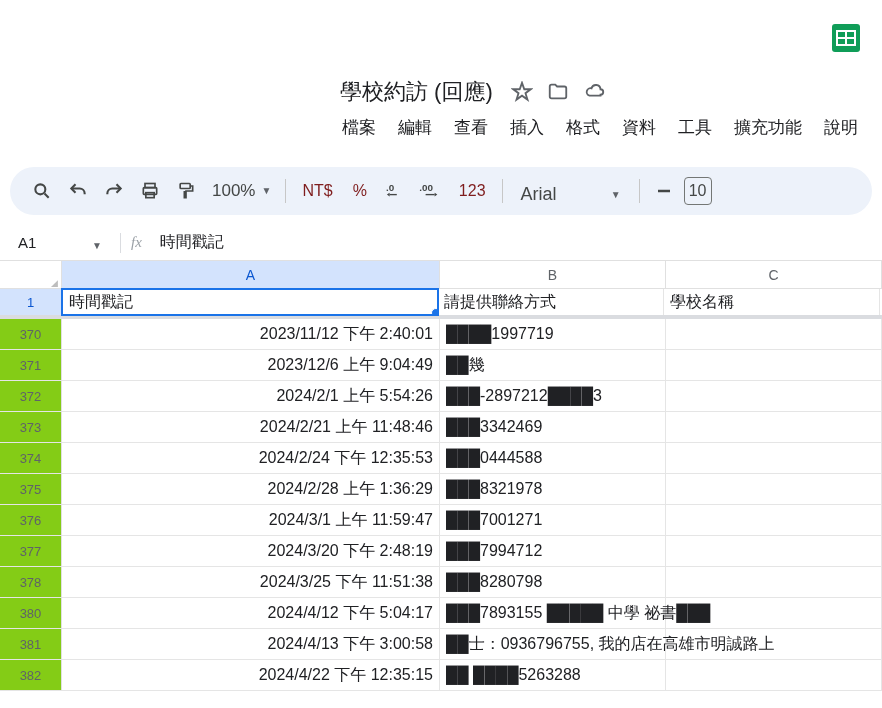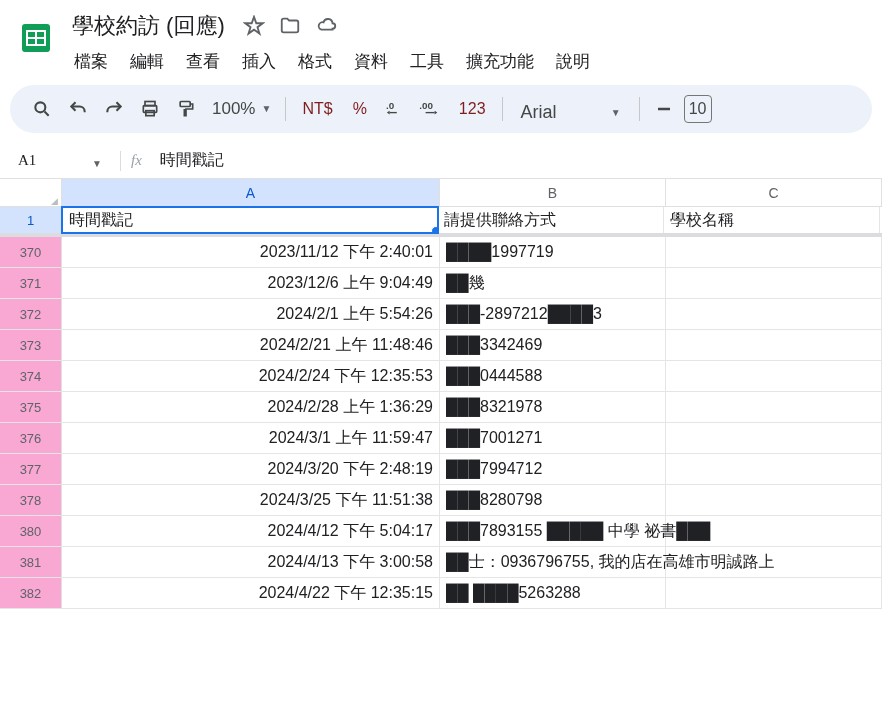--- a/index.html
+++ b/index.html
@@ -1,51 +1,51 @@
 <!DOCTYPE html>
 <html><head>
 <meta charset="utf-8">
 <style>
 * { margin: 0; padding: 0; box-sizing: border-box; }
 body { font-family: Arial, 'Noto Sans', sans-serif; font-size: 14px; color: #202124; background: #fff; overflow: hidden; width: 882px; height: 708px; }
 
-.header { padding: 8px 16px 0 16px; display: flex; align-items: flex-start; gap: 10px; }
+.header { padding: 8px 16px 16px 16px; display: flex; align-items: flex-end; gap: 10px; flex-direction: column; }
 .logo { width: 40px; height: 52px; display: flex; align-items: center; justify-content: center; margin-top: 4px; }
 .logo svg { width: 36px; height: 36px; }
 .title-area { flex: 1; }
 .title-row { display: flex; align-items: center; gap: 12px; height: 36px; }
 .doc-title { font-size: 22px; color: #202124; padding: 2px 6px; }
 .title-icons { display: flex; gap: 14px; color: #5f6368; }
 .title-icons span { cursor: pointer; display: flex; align-items: center; }
 .menu-bar { display: flex; gap: 6px; padding: 2px 0 8px 0; }
 .menu-bar span { font-size: 17px; color: #202124; padding: 4px 8px; cursor: pointer; border-radius: 4px; }
 
 .toolbar { display: flex; align-items: center; padding: 6px 16px; gap: 4px; border-bottom: 1px solid transparent; background: #edf2fa; margin: 0 10px; border-radius: 24px; height: 48px; }
 .tb-btn { width: 32px; height: 32px; display: flex; align-items: center; justify-content: center; cursor: pointer; border-radius: 4px; color: #444746; }
 .tb-sep { width: 1px; height: 24px; background: #c7c7c7; margin: 0 4px; }
 .zoom-sel { display: flex; align-items: center; gap: 6px; padding: 0 6px; cursor: pointer; font-size: 17px; color: #444746; }
 .fmt-btn { padding: 0 8px; height: 32px; display: flex; align-items: center; cursor: pointer; color: #7f1d1d; font-size: 16px; border-radius: 4px; }
 .font-sel { display: flex; align-items: center; gap: 20px; padding: 0 10px; cursor: pointer; font-size: 18px; color: #444746; min-width: 120px; justify-content: space-between; margin-top: 8px; }
 .size-box { border: 1px solid #747775; border-radius: 4px; width: 28px; height: 28px; display: flex; align-items: center; justify-content: center; font-size: 16px; color: #444746; }
 
 .formula-bar { display: flex; align-items: center; padding: 6px 10px; border-bottom: 1px solid #e0e0e0; height: 36px; margin-top: 10px; }
-.name-box { width: 100px; display: flex; align-items: flex-end; justify-content: space-between; padding: 0 8px; font-size: 15px; color: #202124; font-family: Liberation Serif, serif; }
+.name-box { width: 100px; display: flex; align-items: flex-end; justify-content: space-between; padding: 0 8px; font-size: 15px; color: #202124; }
 .fb-sep { width: 1px; height: 20px; background: #dadce0; margin: 0 10px; }
 .fx-label { font-style: italic; color: #9aa0a6; font-size: 15px; margin-right: 18px; font-family: serif; }
 .formula-input { flex: 1; font-size: 16px; color: #202124; border: none; outline: none; }
 
 .grid-wrap { position: relative; }
 .col-headers { display: flex; height: 28px; background: #fff; border-bottom: 1px solid #e0e0e0; }
 .corner { width: 62px; border-right: 1px solid #e0e0e0; background: #fff; position: relative; }
 .corner::after { content: '◢'; position: absolute; right: 3px; bottom: 0; font-size: 9px; color: #bdbdbd; }
 .col-h { display: flex; align-items: center; justify-content: center; border-right: 1px solid #e0e0e0; color: #5f6368; font-size: 14px; background: #fff; }
 .col-h.sel { background: #d3e3fd; color: #0b57d0; }
 
 .frozen-row { display: flex; height: 30px; border-bottom: 4px solid #dadce0; }
-.row-h { width: 62px; display: flex; align-items: center; justify-content: center; border-right: 1px solid #e0e0e0; color: #5f6368; font-size: 13px; background: #f9a8d4; }
+.row-h { width: 62px; display: flex; align-items: center; justify-content: center; border-right: 1px solid #e0e0e0; color: #5f6368; font-size: 13px; background: #84cc16; }
 .row-h.sel { background: #d3e3fd; color: #0b57d0; }
 .cell { border-right: 1px solid #e5e5e5; padding: 0 6px; display: flex; align-items: center; font-size: 16px; overflow: hidden; white-space: nowrap; position: relative; }
 .cell.selected { border: 2px solid #1a73e8; background: #fff; margin: -1px; z-index: 5; }
 .cell.selected::after { content: ''; position: absolute; right: -4px; bottom: -4px; width: 8px; height: 8px; background: #1a73e8; border: 1px solid #fff; border-radius: 50%; }
 
 .data-row { display: flex; height: 31px; border-bottom: 1px solid #e5e5e5; }
 .col-a { width: 378px; }
 .col-b { width: 226px; }
 .col-c { width: 216px; }
 .align-right { justify-content: flex-end; }

